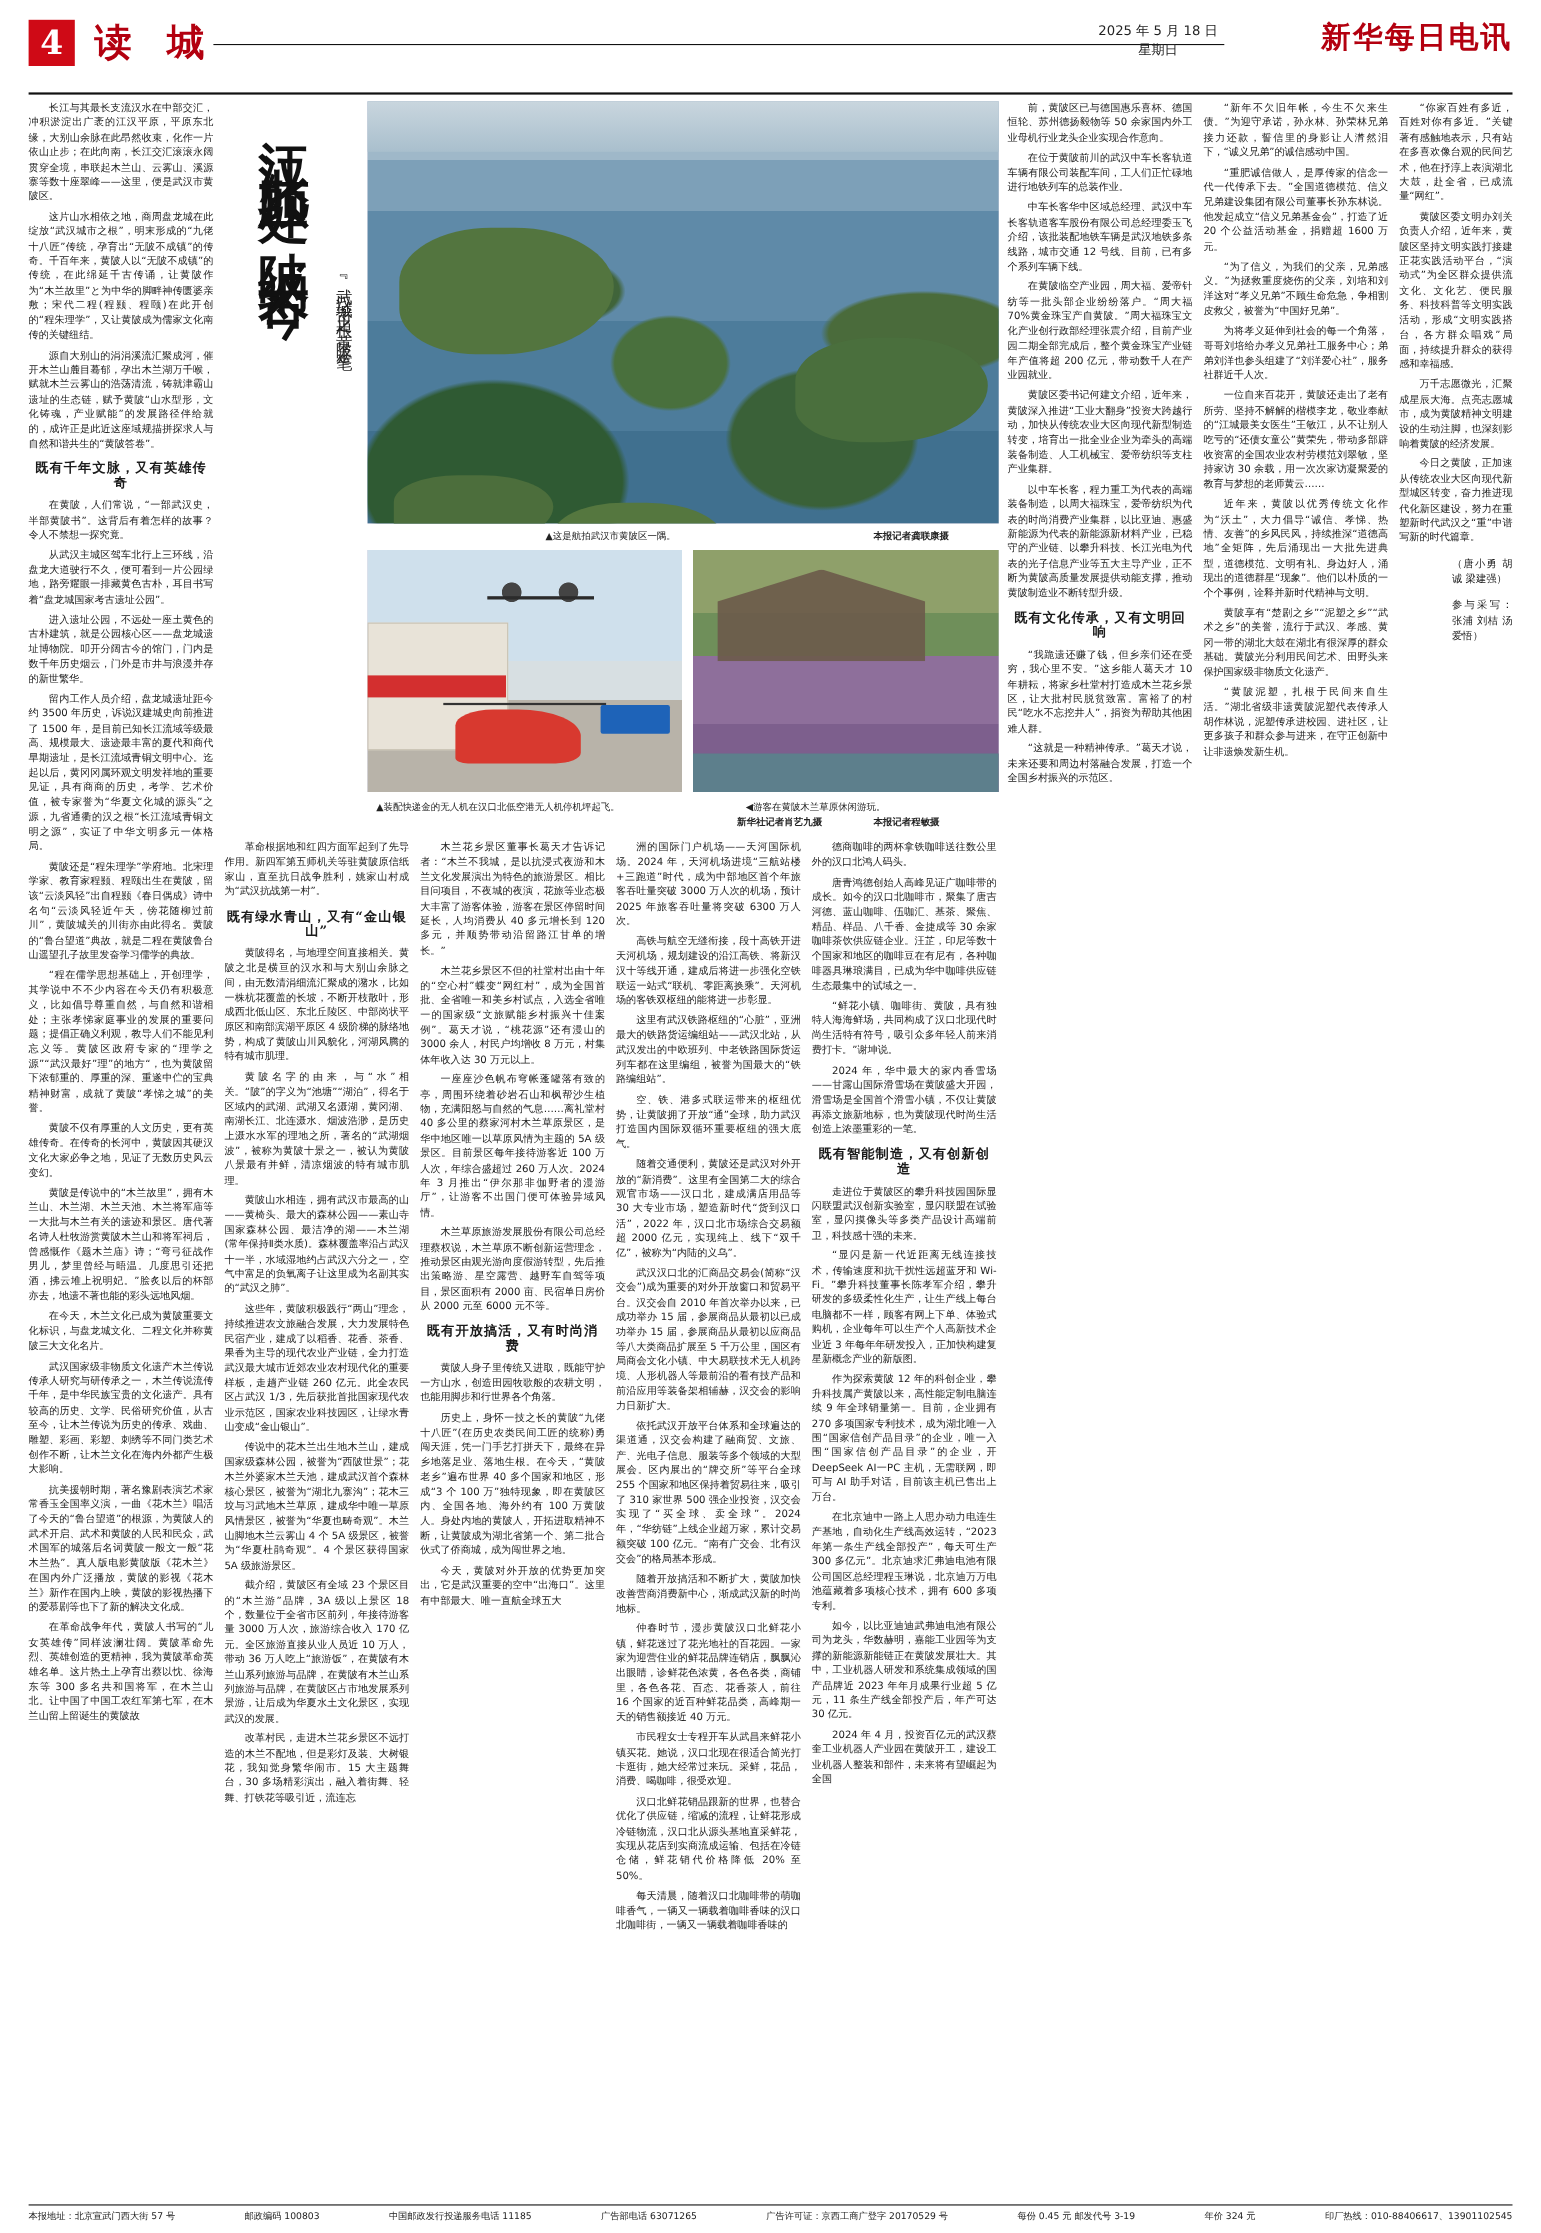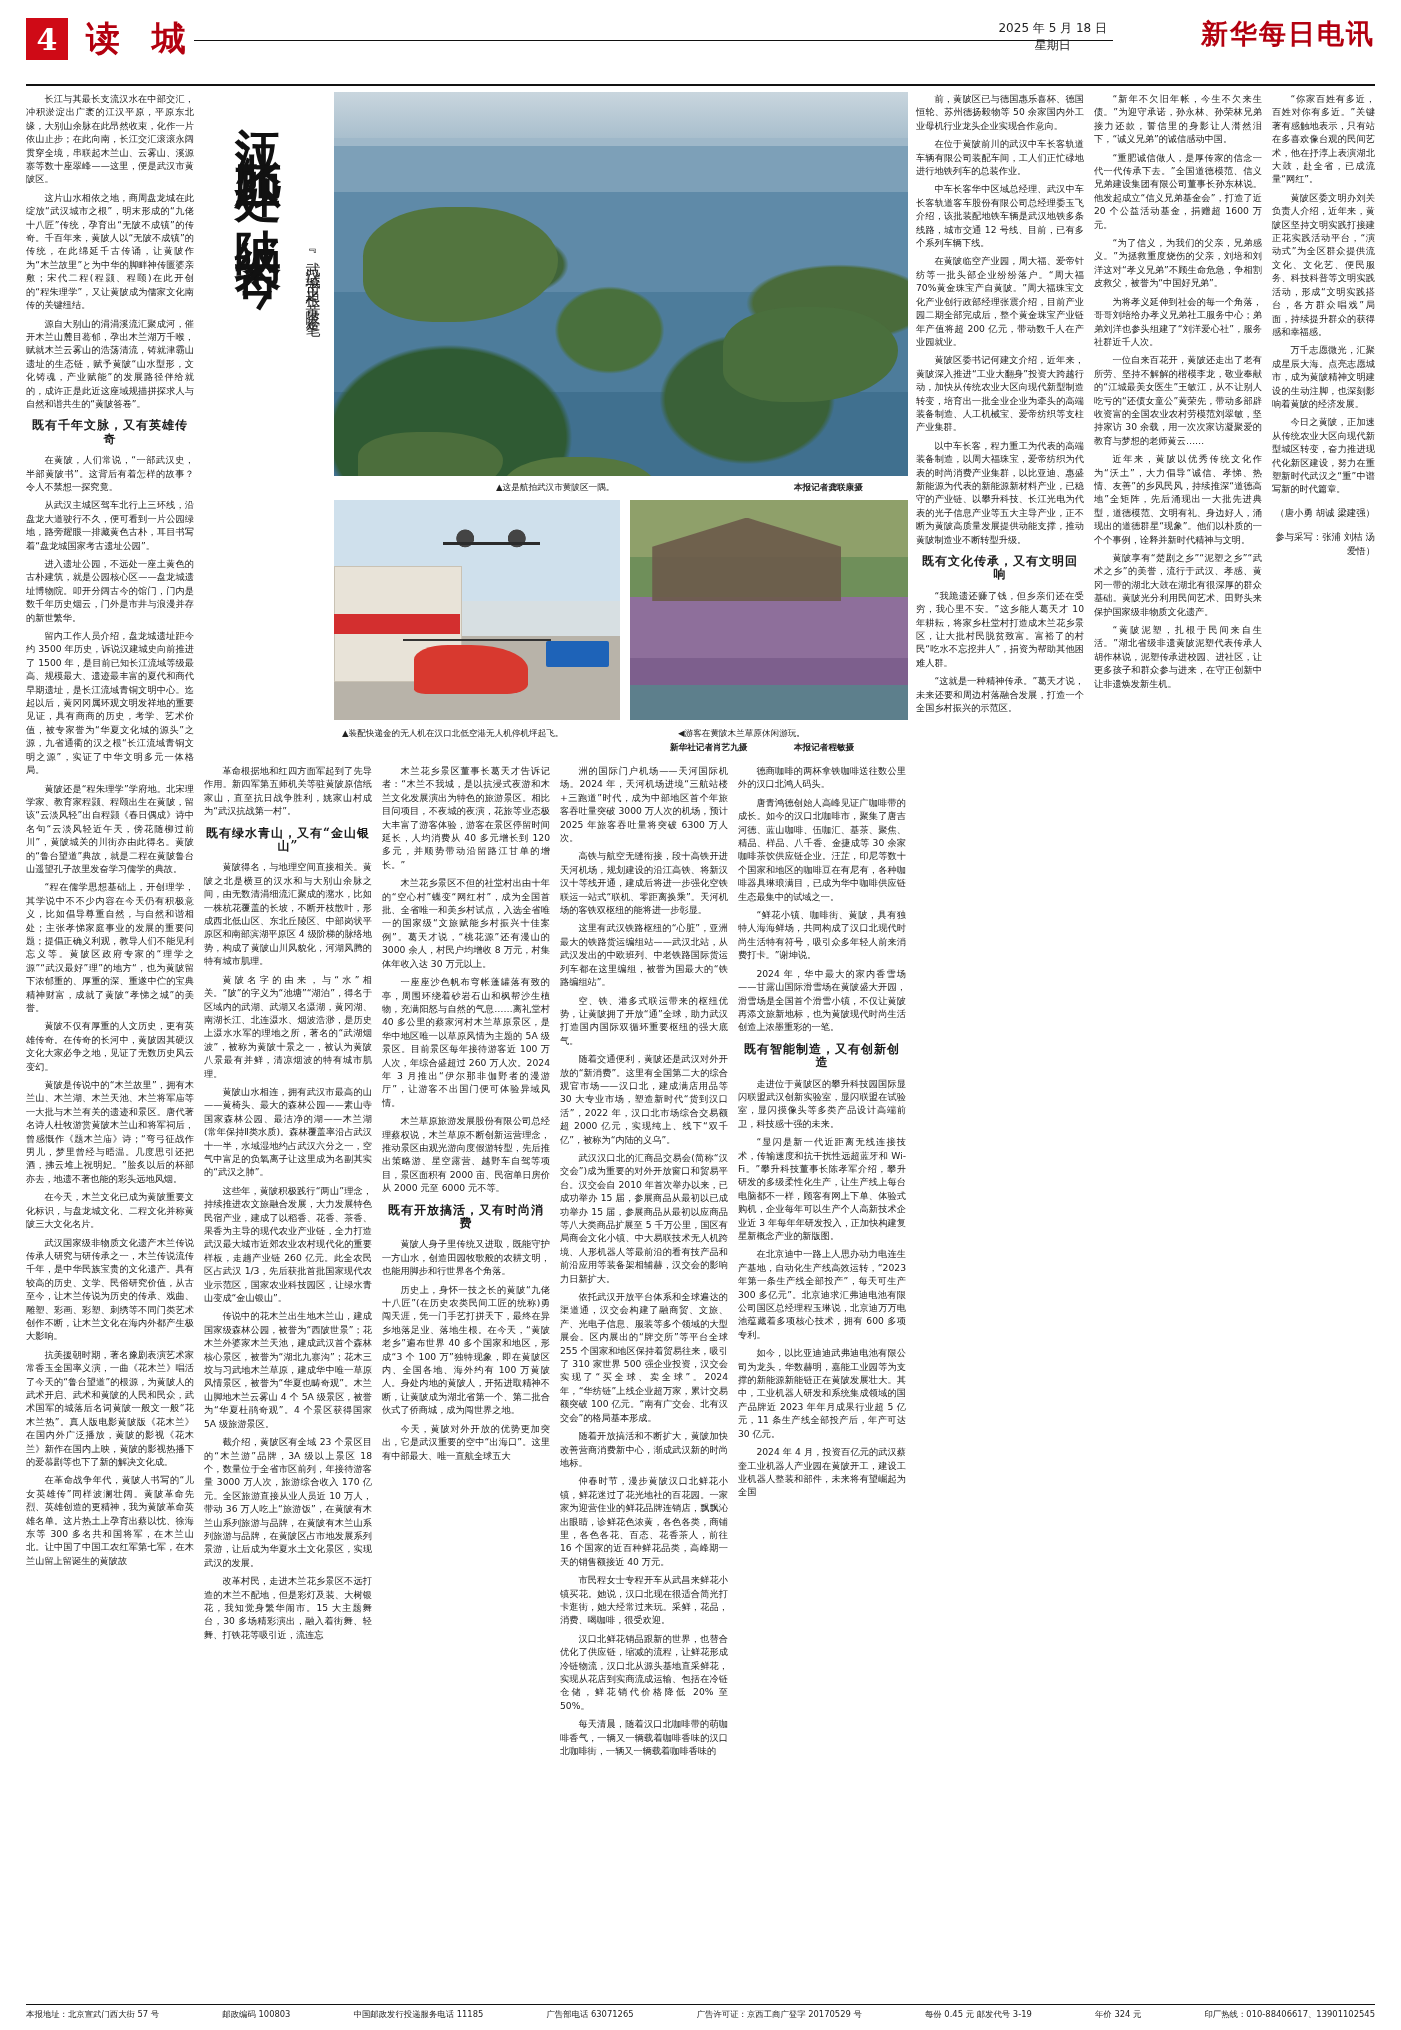--- a/index.html
+++ b/index.html
@@ -41,21 +41,21 @@
   
   #col2{left:178px;width:168px;top:672px;}
   #col3{left:356px;width:168px;top:672px;}
   #col4{left:534px;width:168px;top:672px;}
   #col5{left:712px;width:168px;top:672px;}
 
   #col6{left:890px;width:168px;top:0;}
   #col7{left:1068px;width:168px;top:0;}
   #col8{left:1246px;width:103px;top:0;}
 
-  .byline{text-align:right;font-size:9.4px;line-height:14px;margin-top:10px;text-indent:0;}
+  .byline{font-size:9.4px;line-height:14px;margin-top:10px;text-indent:0;margin-left:48px;}
 
   
   .footer{position:absolute;left:26px;right:26px;bottom:10px;border-top:1px solid #111;padding-top:4px;
     font-size:8.4px;color:#222;display:flex;justify-content:space-between;}
 
   
   .aerial{position:relative;width:100%;height:100%;
     background:
       radial-gradient(ellipse at 20% 90%, #2f5a33 0 18%, rgba(0,0,0,0) 19%),
       radial-gradient(ellipse at 72% 80%, #3a6138 0 14%, rgba(0,0,0,0) 15%),
@@ -197,20 +197,21 @@
     </div>
 
     <div class="col" id="col5">
       <p>德商咖啡的两杯拿铁咖啡送往数公里外的汉口北鸿人码头。</p>
       <p>唐青鸿德创始人高峰见证广咖啡带的成长。如今的汉口北咖啡市，聚集了唐吉河德、蓝山咖啡、伍咖汇、基茶、聚焦、精品、样品、八千香、金捷成等 30 余家咖啡茶饮供应链企业。汪芷，印尼等数十个国家和地区的咖啡豆在有尼有，各种咖啡器具琳琅满目，已成为华中咖啡供应链生态最集中的试域之一。</p>
       <p>“鲜花小镇、咖啡街、黄陂，具有独特人海海鲜场，共同构成了汉口北现代时尚生活特有符号，吸引众多年轻人前来消费打卡。”谢坤说。</p>
       <p>2024 年，华中最大的家内香雪场——甘露山国际滑雪场在黄陂盛大开园，滑雪场是全国首个滑雪小镇，不仅让黄陂再添文旅新地标，也为黄陂现代时尚生活创造上浓墨重彩的一笔。</p>
       <div class="sub">既有智能制造，又有创新创造</div>
       <p>走进位于黄陂区的攀升科技园国际显闪联盟武汉创新实验室，显闪联盟在试验室，显闪摸像头等多类产品设计高端前卫，科技感十强的未来。</p>
       <p>“显闪是新一代近距离无线连接技术，传输速度和抗干扰性远超蓝牙和 Wi-Fi。”攀升科技董事长陈孝军介绍，攀升研发的多级柔性化生产，让生产线上每台电脑都不一样，顾客有网上下单、体验式购机，企业每年可以生产个人高新技术企业近 3 年每年年研发投入，正加快构建复星新概念产业的新版图。</p>
+      <p>作为探索黄陂 12 年的科创企业，攀升科技属产黄陂以来，高性能定制电脑连续 9 年全球销量第一。目前，企业拥有 270 多项国家专利技术，成为湖北唯一入围“国家信创产品目录”的企业，唯一入围“国家信创产品目录”的企业，开 DeepSeek AI一PC 主机，无需联网，即可与 AI 助手对话，目前该主机已售出上万台。</p>
       <p>在北京迪中一路上人思办动力电连生产基地，自动化生产线高效运转，“2023 年第一条生产线全部投产”，每天可生产 300 多亿元”。北京迪求汇弗迪电池有限公司国区总经理程玉琳说，北京迪万万电池蕴藏着多项核心技术，拥有 600 多项专利。</p>
       <p>如今，以比亚迪迪武弗迪电池有限公司为龙头，华数赫明，嘉能工业园等为支撑的新能源新能链正在黄陂发展壮大。其中，工业机器人研发和系统集成领域的国产品牌近 2023 年年月成果行业超 5 亿元，11 条生产线全部投产后，年产可达 30 亿元。</p>
       <p>2024 年 4 月，投资百亿元的武汉蔡奎工业机器人产业园在黄陂开工，建设工业机器人整装和部件，未来将有望崛起为全国</p>
     </div>
 
     <div class="col" id="col6">
       <p>前，黄陂区已与德国惠乐喜杯、德国恒轮、苏州德扬毅物等 50 余家国内外工业母机行业龙头企业实现合作意向。</p>
       <p>在位于黄陂前川的武汉中车长客轨道车辆有限公司装配车间，工人们正忙碌地进行地铁列车的总装作业。</p>
       <p>中车长客华中区域总经理、武汉中车长客轨道客车股份有限公司总经理委玉飞介绍，该批装配地铁车辆是武汉地铁多条线路，城市交通 12 号线、目前，已有多个系列车辆下线。</p>
       <p>在黄陂临空产业园，周大福、爱帝针纺等一批头部企业纷纷落户。“周大福 70%黄金珠宝产自黄陂。”周大福珠宝文化产业创行政部经理张震介绍，目前产业园二期全部完成后，整个黄金珠宝产业链年产值将超 200 亿元，带动数千人在产业园就业。</p>

